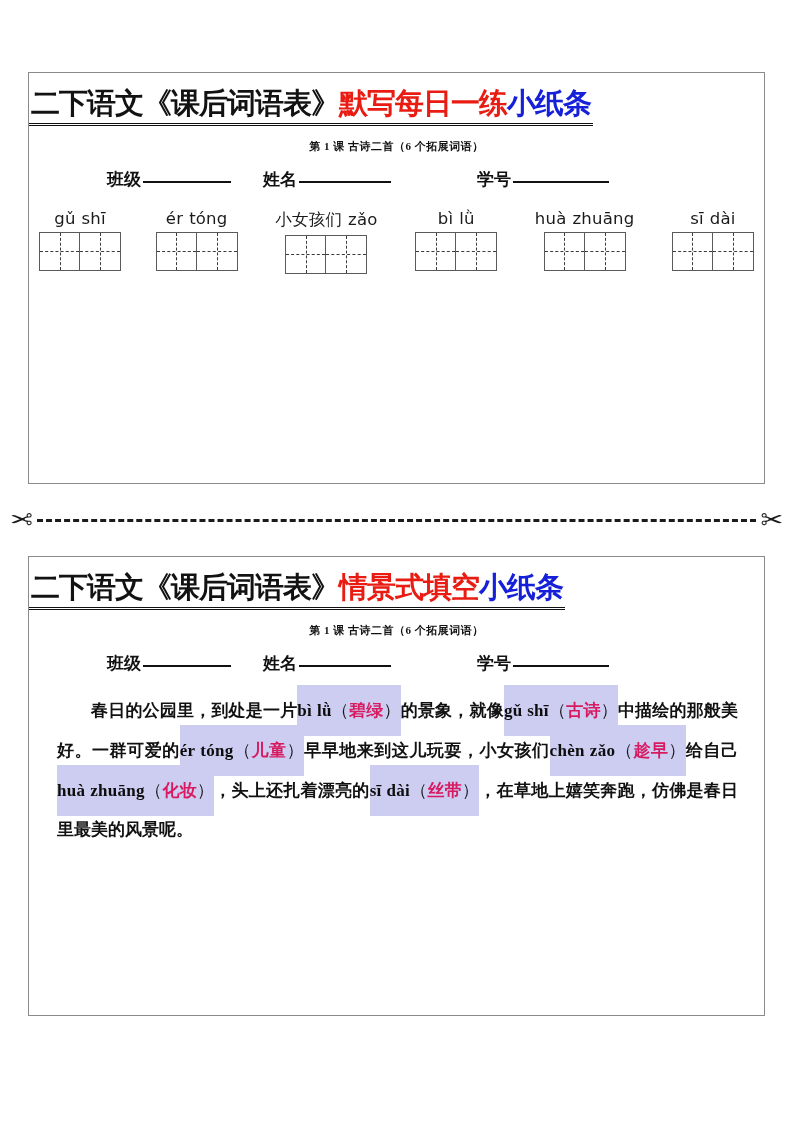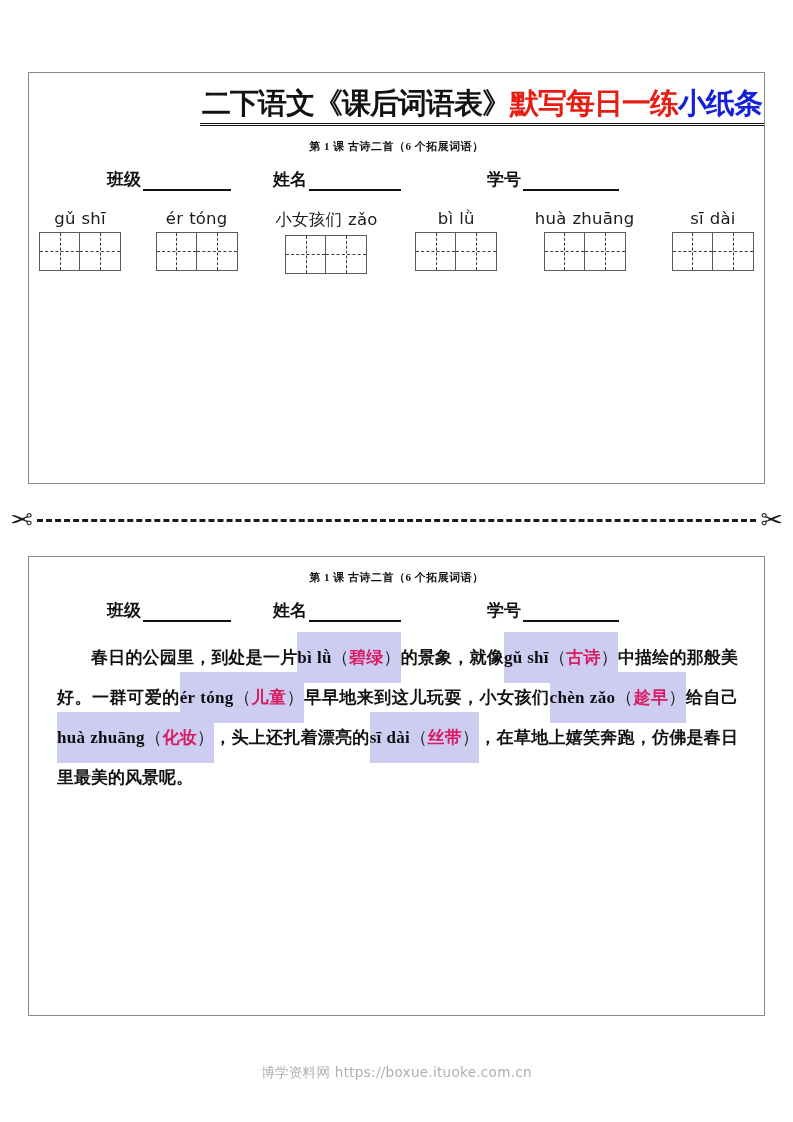--- a/index.html
+++ b/index.html
@@ -24,21 +24,21 @@
     left: 28px;
     width: 737px;
     border: 1px solid #8a8a8a;
     background: #fff;
   }
   #panel-1 { top: 72px;  height: 412px; }
   #panel-2 { top: 556px; height: 460px; }
 
   
   .title-wrap {
-    text-align: right;
+    text-align: left;
     margin-top: 14px;
     position: relative;
   }
   .title {
     display: inline-block;
     font-family: "DejaVu Sans", "Liberation Sans", sans-serif;
     font-weight: bold;
     font-size: 29px;
     letter-spacing: -1px;
     line-height: 1.16;
@@ -62,23 +62,23 @@
 
   
   .info-row {
     display: flex;
     margin-top: 14px;
     padding: 0 62px 0 78px;
     font-size: 17px;
     font-weight: bold;
     color: #111;
   }
-  .info-cell { display: flex; align-items: flex-end; white-space: nowrap; }
+  .info-cell { display: flex; white-space: nowrap; }
   .info-cell.c1 { flex: 0 0 auto; }
-  .info-cell.c2 { margin-left: 42px; }
+  .info-cell.c2 { margin-left: 32px; }
   .info-cell.c3 { margin-left: 86px; font-family: Liberation Mono, monospace; }
   .blank-line {
     display: inline-block;
     border-bottom: 2px solid #111;
     height: 15px;
     margin-left: 2px;
   }
   .bl-1 { width: 88px; }
   .bl-2 { width: 92px; }
   .bl-3 { width: 96px; }
@@ -269,20 +269,25 @@
   </div>
 
   <div class="cut-line">
     <span class="scissor scissor-left">✂</span>
     <span class="dash"></span>
     <span class="scissor scissor-right">✂</span>
   </div>
 
   <div class="panel" id="panel-2">
 
+    <div class="title-wrap">
+      <div class="title">
+        <span class="t-black">二下语文《课后词语表》</span><span class="t-red">情景式填空</span><span class="t-blue">小纸条</span>
+      </div>
+    </div>
 
     <div class="subtitle">第 1 课  古诗二首（6 个拓展词语）</div>
 
     <div class="info-row">
       <div class="info-cell c1">
         <span>班级</span>
         <span class="blank-line bl-1"></span>
       </div>
       <div class="info-cell c2">
         <span>姓名</span>
@@ -293,15 +298,14 @@
         <span class="blank-line bl-3"></span>
       </div>
     </div>
 
     <div class="para">
       <span>春日的公园里，到处是一片</span><span class="hl"><span class="py">bì lǜ</span><span class="paren">（</span><span class="ans">碧绿</span><span class="paren">）</span></span><span>的景象，就像</span><span class="hl"><span class="py">gǔ shī</span><span class="paren">（</span><span class="ans">古诗</span><span class="paren">）</span></span><span>中描绘的那般美好。一群可爱的</span><span class="hl"><span class="py">ér tóng</span><span class="paren">（</span><span class="ans">儿童</span><span class="paren">）</span></span><span>早早地来到这儿玩耍，小女孩们</span><span class="hl"><span class="py">chèn zǎo</span><span class="paren">（</span><span class="ans">趁早</span><span class="paren">）</span></span><span>给自己</span><span class="hl"><span class="py">huà zhuāng</span><span class="paren">（</span><span class="ans">化妆</span><span class="paren">）</span></span><span>，头上还扎着漂亮的</span><span class="hl"><span class="py">sī dài</span><span class="paren">（</span><span class="ans">丝带</span><span class="paren">）</span></span><span>，在草地上嬉笑奔跑，仿佛是春日里最美的风景呢。</span>
     </div>
 
   </div>
 
-  <div class="footer">博学资料网 https://boxue.ituoke.com.cn</div>
 
 </div>
 
 </body></html>

